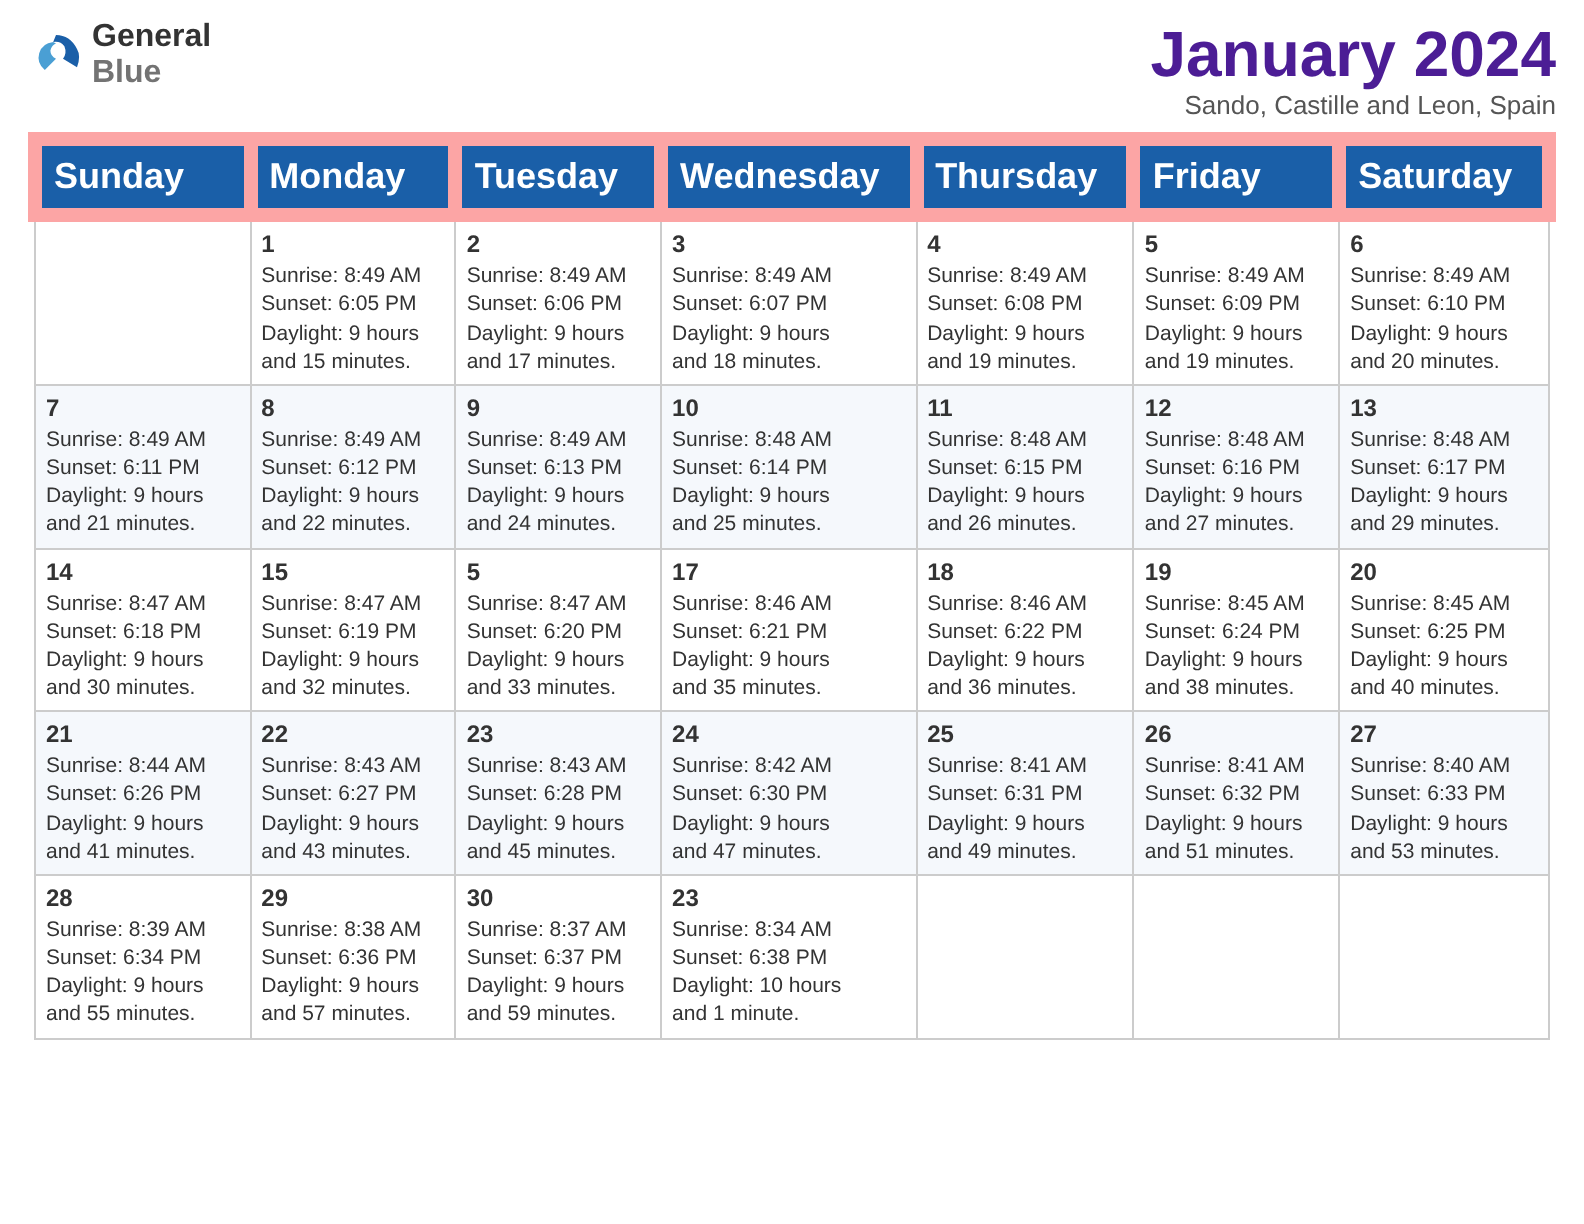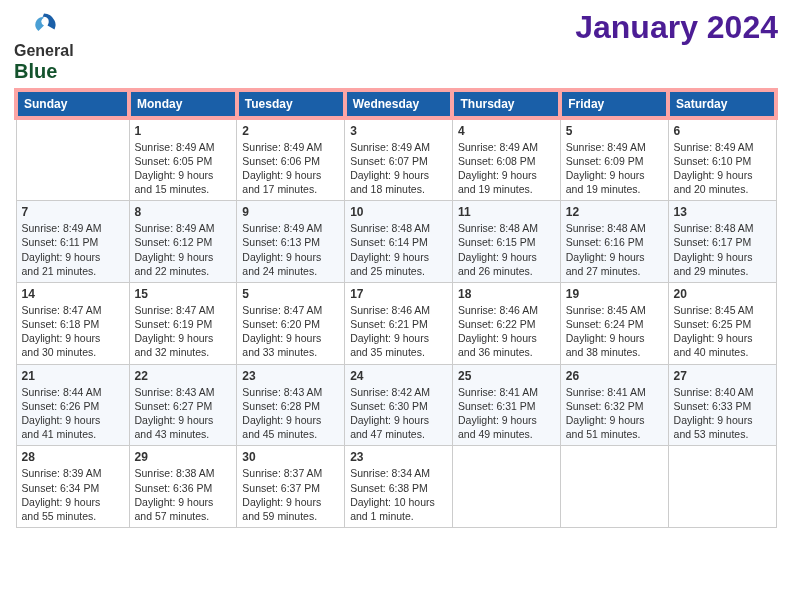--- a/index.html
+++ b/index.html
@@ -17,21 +17,20 @@
     .header {
       display: flex;
       justify-content: space-between;
       align-items: flex-start;
       margin-bottom: 6px;
     }
     .logo {
       display: flex;
       align-items: center;
       gap: 4px;
-      flex-direction: column;
     }
     .logo-text {
       display: flex;
       flex-direction: column;
       line-height: 1.1;
     }
     .logo-icon {
       width: 28px;
       height: 28px;
     }
@@ -50,23 +49,23 @@
     }
     table {
       width: 100%;
       border-collapse: collapse;
     }
     th {
       background-color: #1a5fa8;
       color: white;
       text-align: left;
       padding: 5px 6px;
-      font-size: 12px;
+      font-size: 18px;
       font-weight: bold;
-      border: 4px solid #fca5a5;
+      border: 7px solid #fca5a5;
     }
     td {
       border: 1px solid #ccc;
       vertical-align: top;
       padding: 4px 5px;
       font-size: 10.5px;
       color: #333;
       width: calc(100% / 7);
       height: 80px;
     }
@@ -97,25 +96,26 @@
 
 <div class="container">
   <div class="header">
     <div class="logo">
       <svg class="logo-icon" viewBox="0 0 40 40" xmlns="http://www.w3.org/2000/svg">
         <path d="M20 5 Q30 5 35 15 Q38 20 35 28 L25 22 Q28 18 26 13 Q23 9 18 10 Z" fill="#1a5fa8"></path>
         <path d="M18 10 Q10 11 8 18 Q6 25 12 30 L20 22 Q16 20 16 16 Q17 12 20 11 Z" fill="#4a9fd4"></path>
       </svg>
       <div class="logo-text">
         <span style="font-weight: bold; font-size: 16px; color: rgb(51, 51, 51);">General</span>
-        <span style="color:#14532d;font-weight:bold;font-size:20px;">Blue</span>
+        <span style="color:#737373;font-weight:bold;font-size:16px;">Blue</span>
       </div>
     </div>
     <div class="title-section">
       <div class="month-title">January 2024</div>
+      <div class="location">Sando, Castille and Leon, Spain</div>
     </div>
   </div>
 
   <table>
     <thead>
       <tr>
         <th>Sunday</th>
         <th>Monday</th>
         <th>Tuesday</th>
         <th>Wednesday</th>

